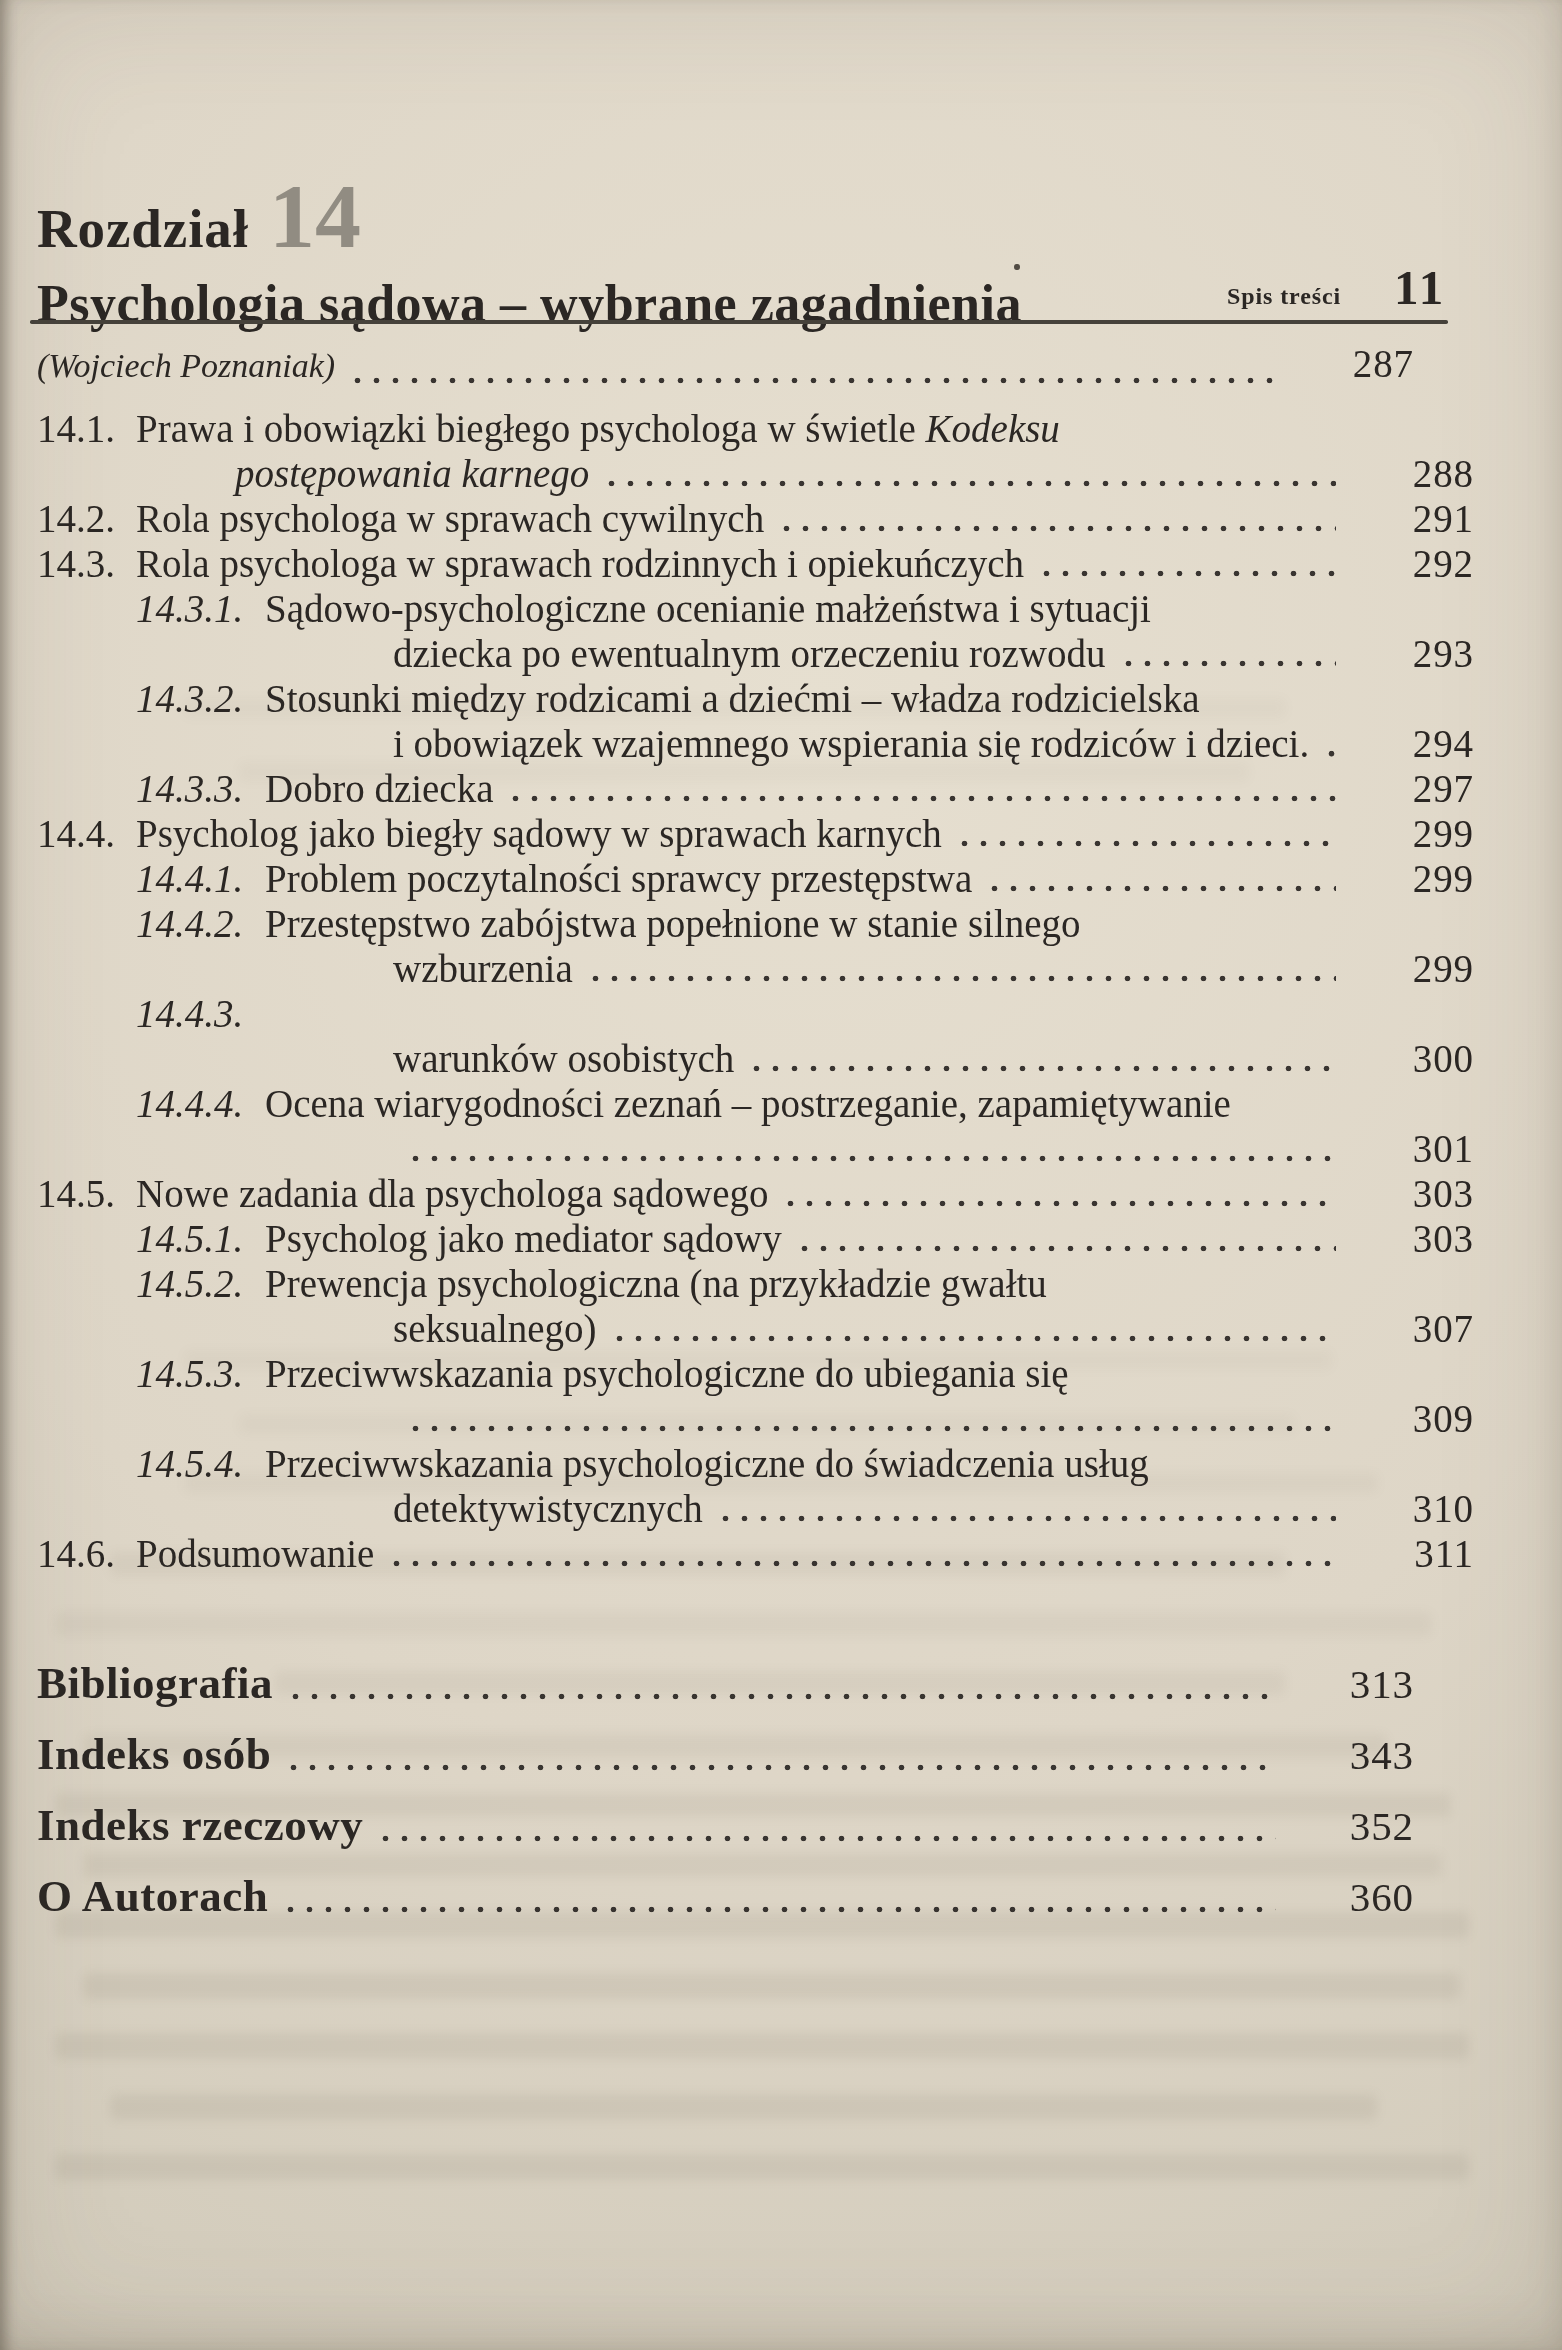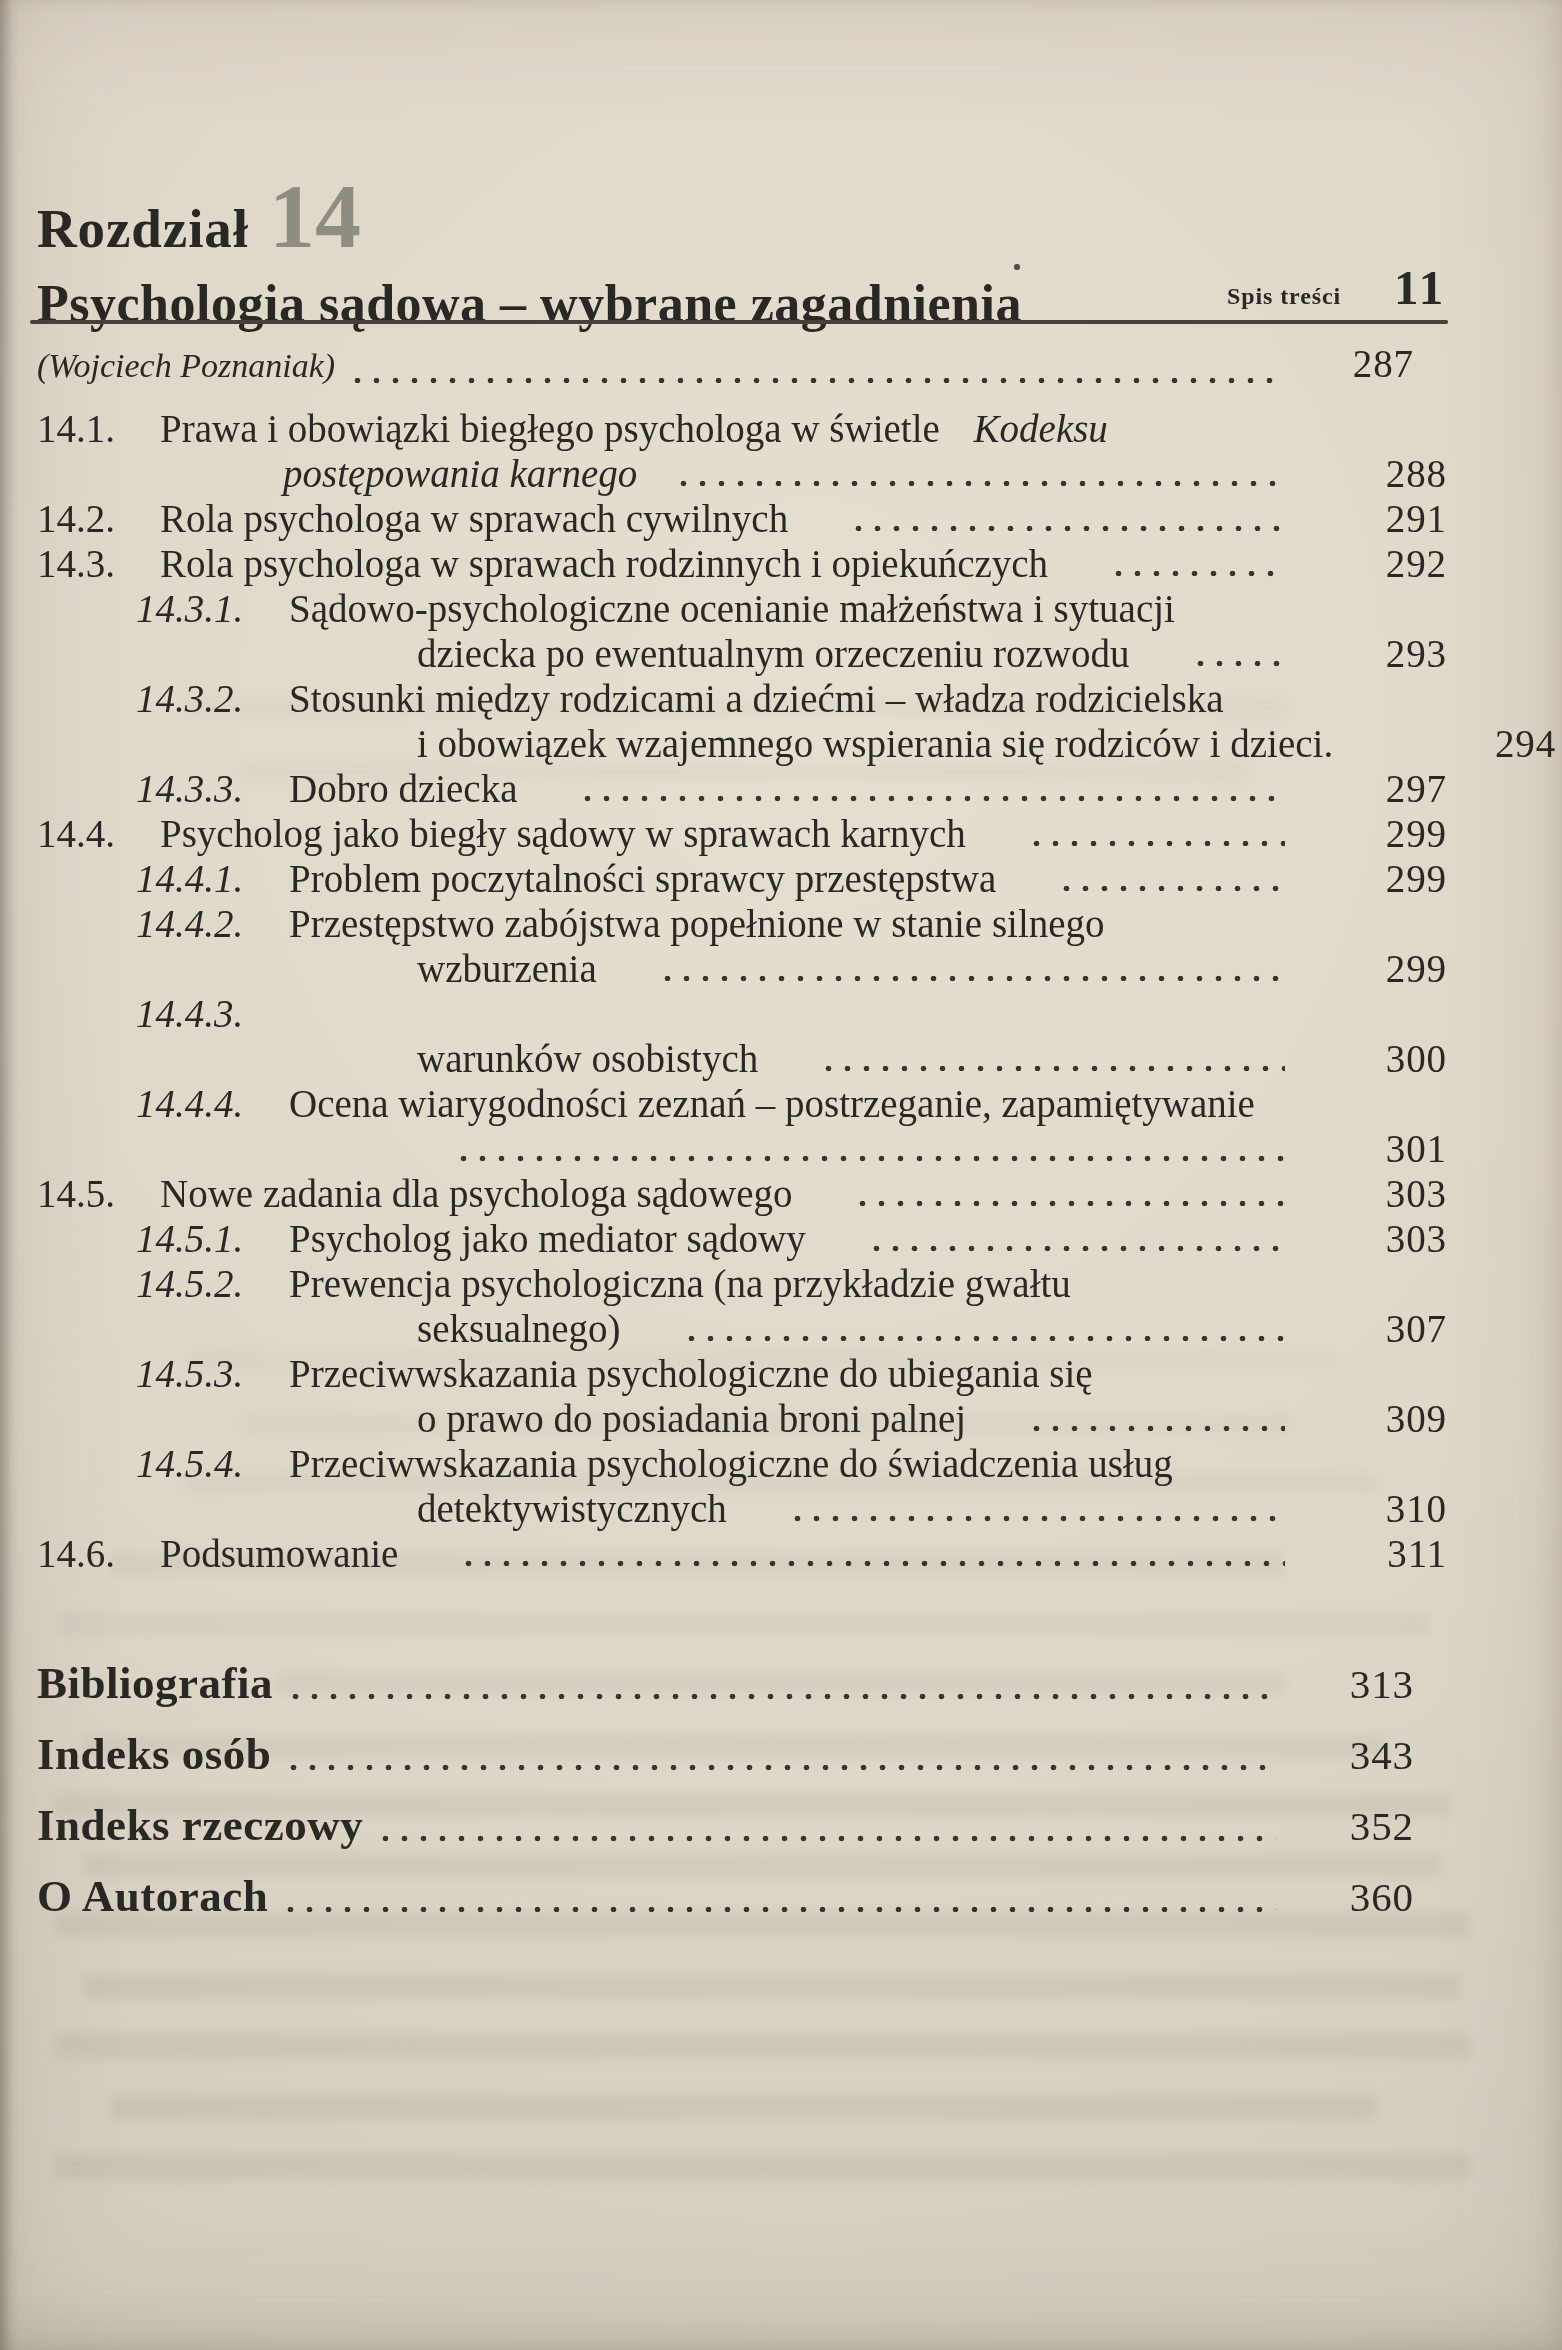--- a/index.html
+++ b/index.html
@@ -31,21 +31,21 @@
   .chapter{margin:180px 148px 0 37px;}
   .ch-line1{display:flex;align-items:baseline;}
   .ch-label{font-weight:bold;font-size:55px;line-height:55px;letter-spacing:0.9px;}
   .ch-num{font-weight:bold;font-size:92px;line-height:72px;color:#918c82;margin-left:20px;}
   .ch-title{font-weight:bold;font-size:52px;line-height:55px;margin-top:20px;letter-spacing:0.5px;}
   .author-row{display:flex;align-items:baseline;margin-top:7.3px;}
   .author{font-style:italic;font-size:34px;line-height:55px;}
 
   
   .toc{margin-top:13px;}
-  .toc-row{display:flex;align-items:flex-end;padding-right:115px;font-size:39px;line-height:45px;gap:24px;}
+  .toc-row{display:flex;align-items:flex-end;padding-right:88px;font-size:39px;line-height:45px;}
   .toc-row .num{flex:none;}
   .toc-row.lvl0{padding-left:37px;}
   .toc-row.lvl0 .num{width:99px;}
   .toc-row.lvl1{padding-left:136px;}
   .toc-row.lvl1 .num{width:129px;font-style:italic;}
   .toc-row.lvl0.cont{padding-left:136px;}
   .toc-row.lvl1.cont{padding-left:264px;}
   .toc-row .pre{flex:none;white-space:pre;}
   .toc-row .it{flex:none;font-style:italic;white-space:pre;}
   .leader{flex:1 1 auto;align-self:stretch;margin:0 35px 0 13px;
@@ -246,21 +246,20 @@
     <span class="pg">307</span>
   </div>
       <div class="toc-row lvl1 no-page">
     <span class="num">14.5.3.</span>
     <span class="pre">Przeciwwskazania psychologiczne do ubiegania się</span>
     <span class="it"></span>
 
   </div>
       <div class="toc-row lvl1 cont">
     <span class="num"></span>
-    <span class="pre">o prawo do posiadania broni palnej</span>
     <span class="it"></span>
     <span class="leader"></span>
     <span class="pg">309</span>
   </div>
       <div class="toc-row lvl1 no-page">
     <span class="num">14.5.4.</span>
     <span class="pre">Przeciwwskazania psychologiczne do świadczenia usług</span>
     <span class="it"></span>
 
   </div>

